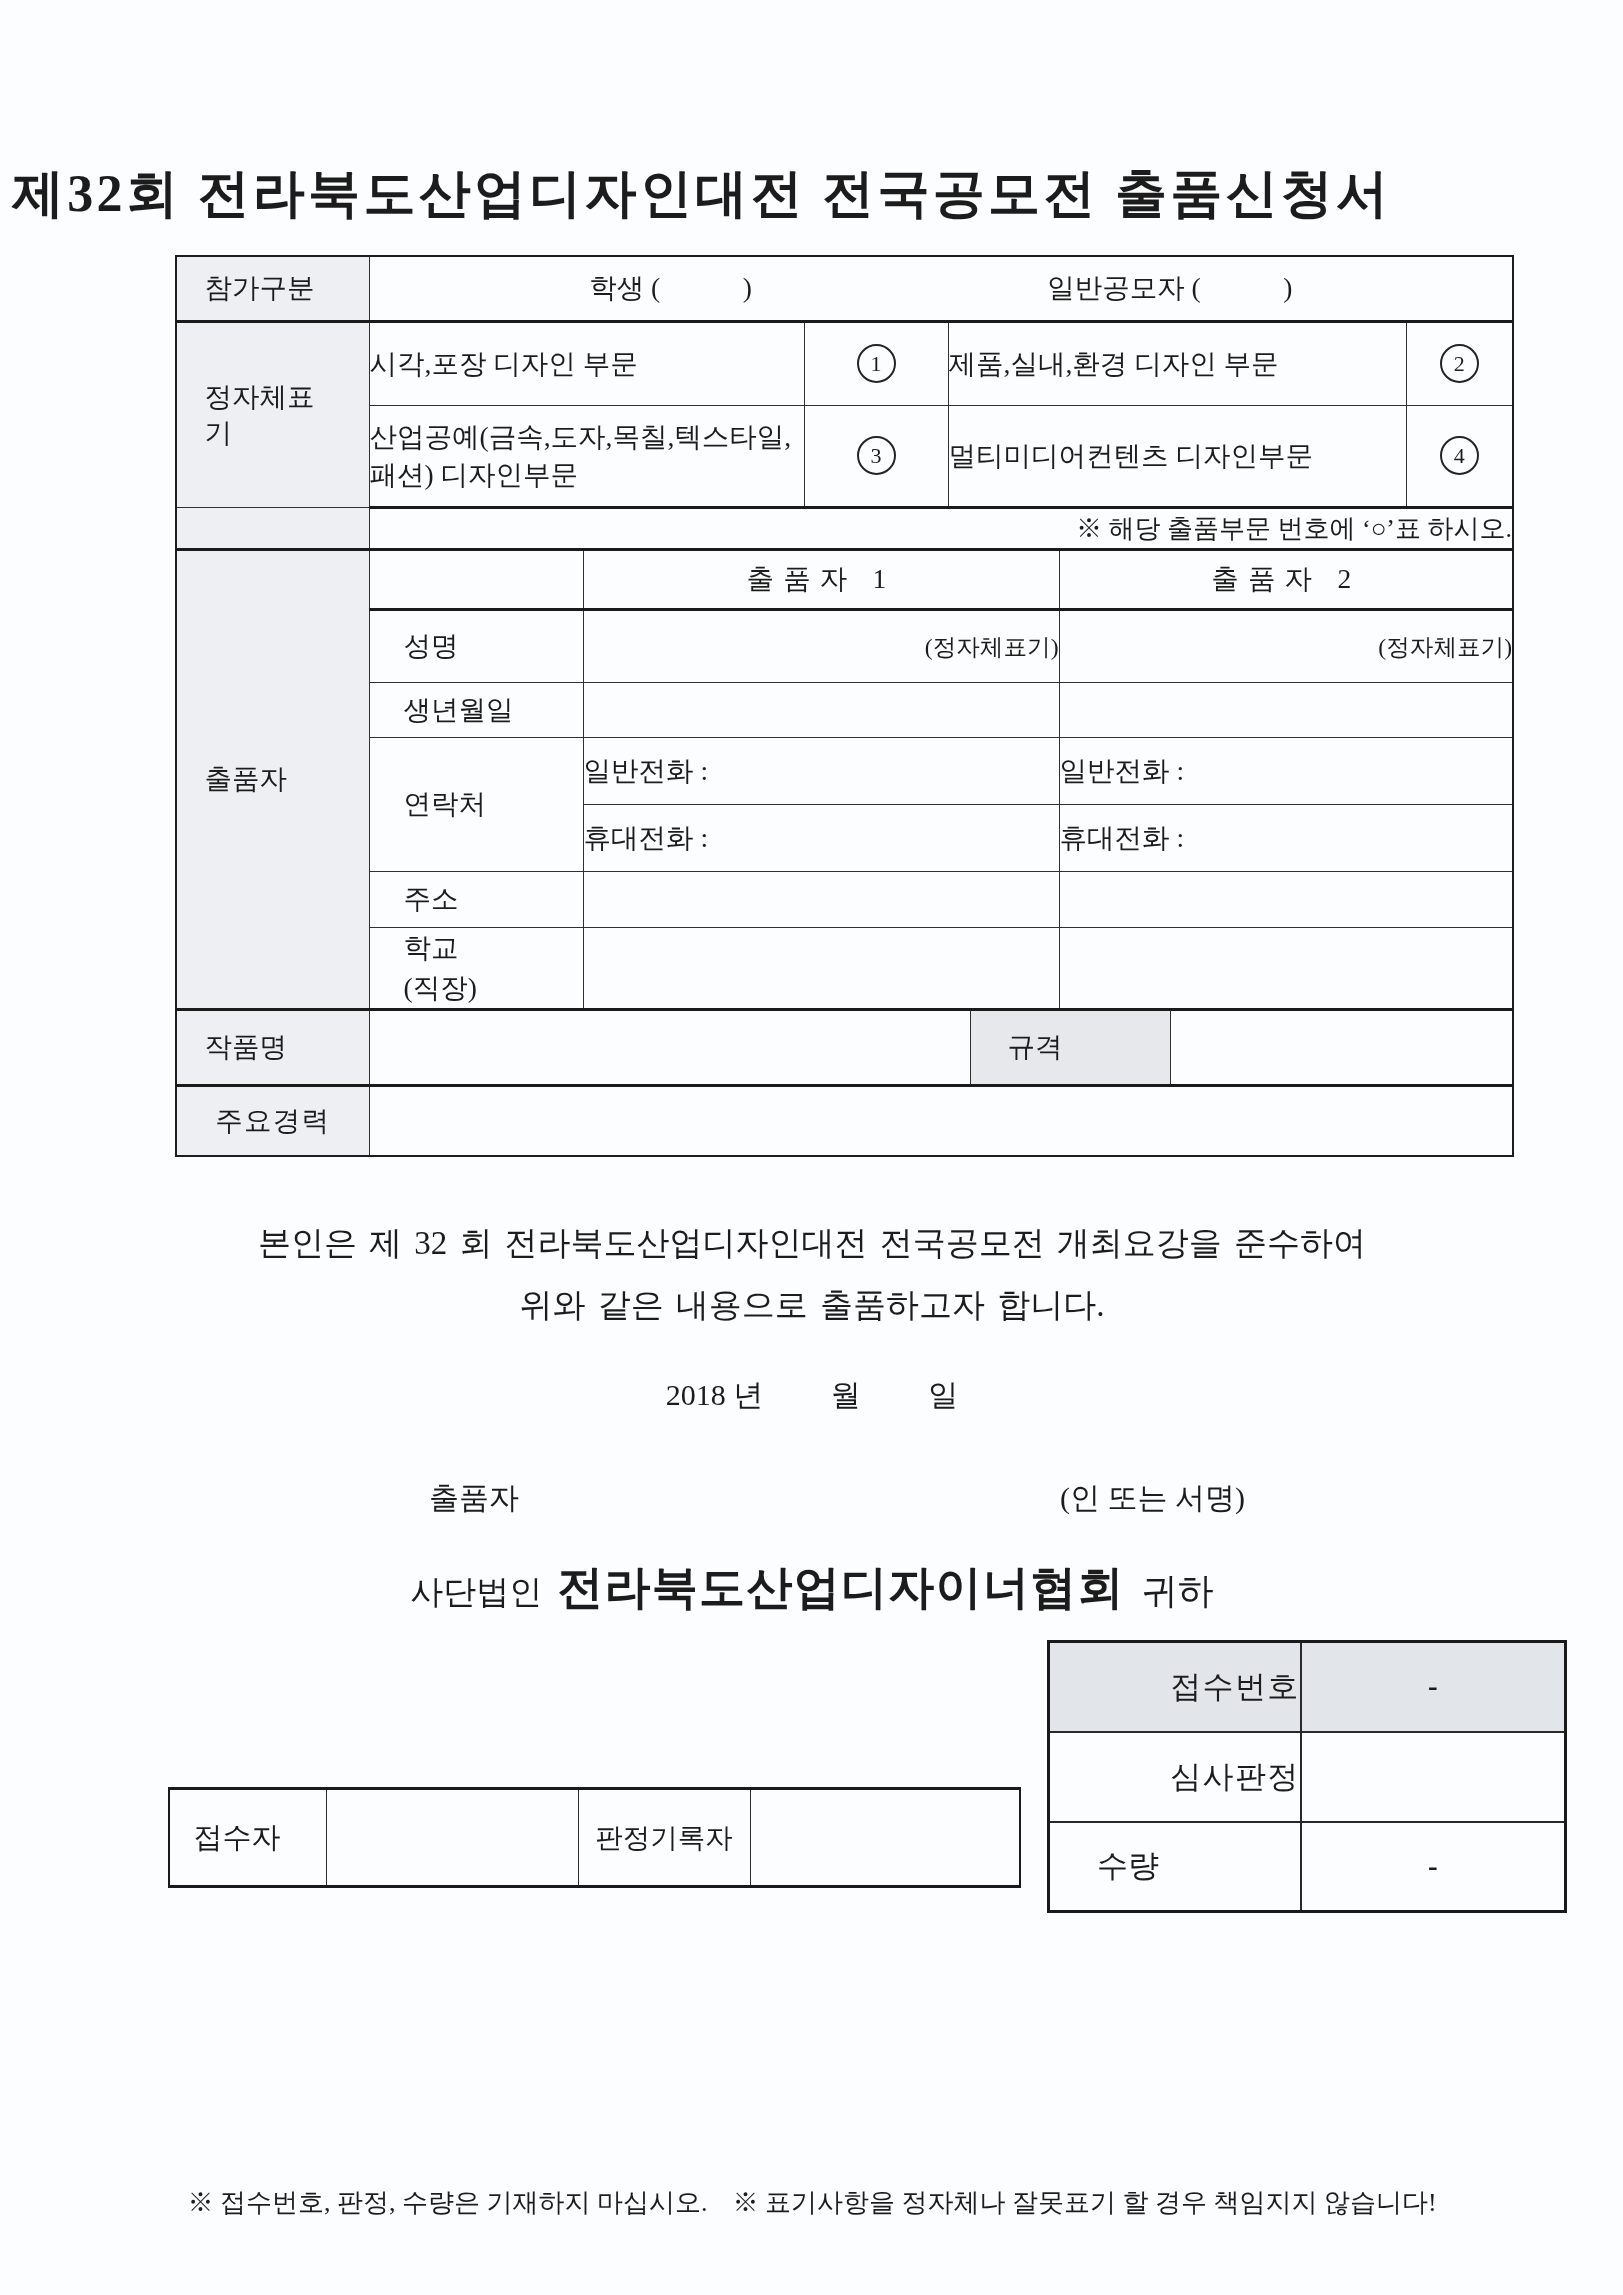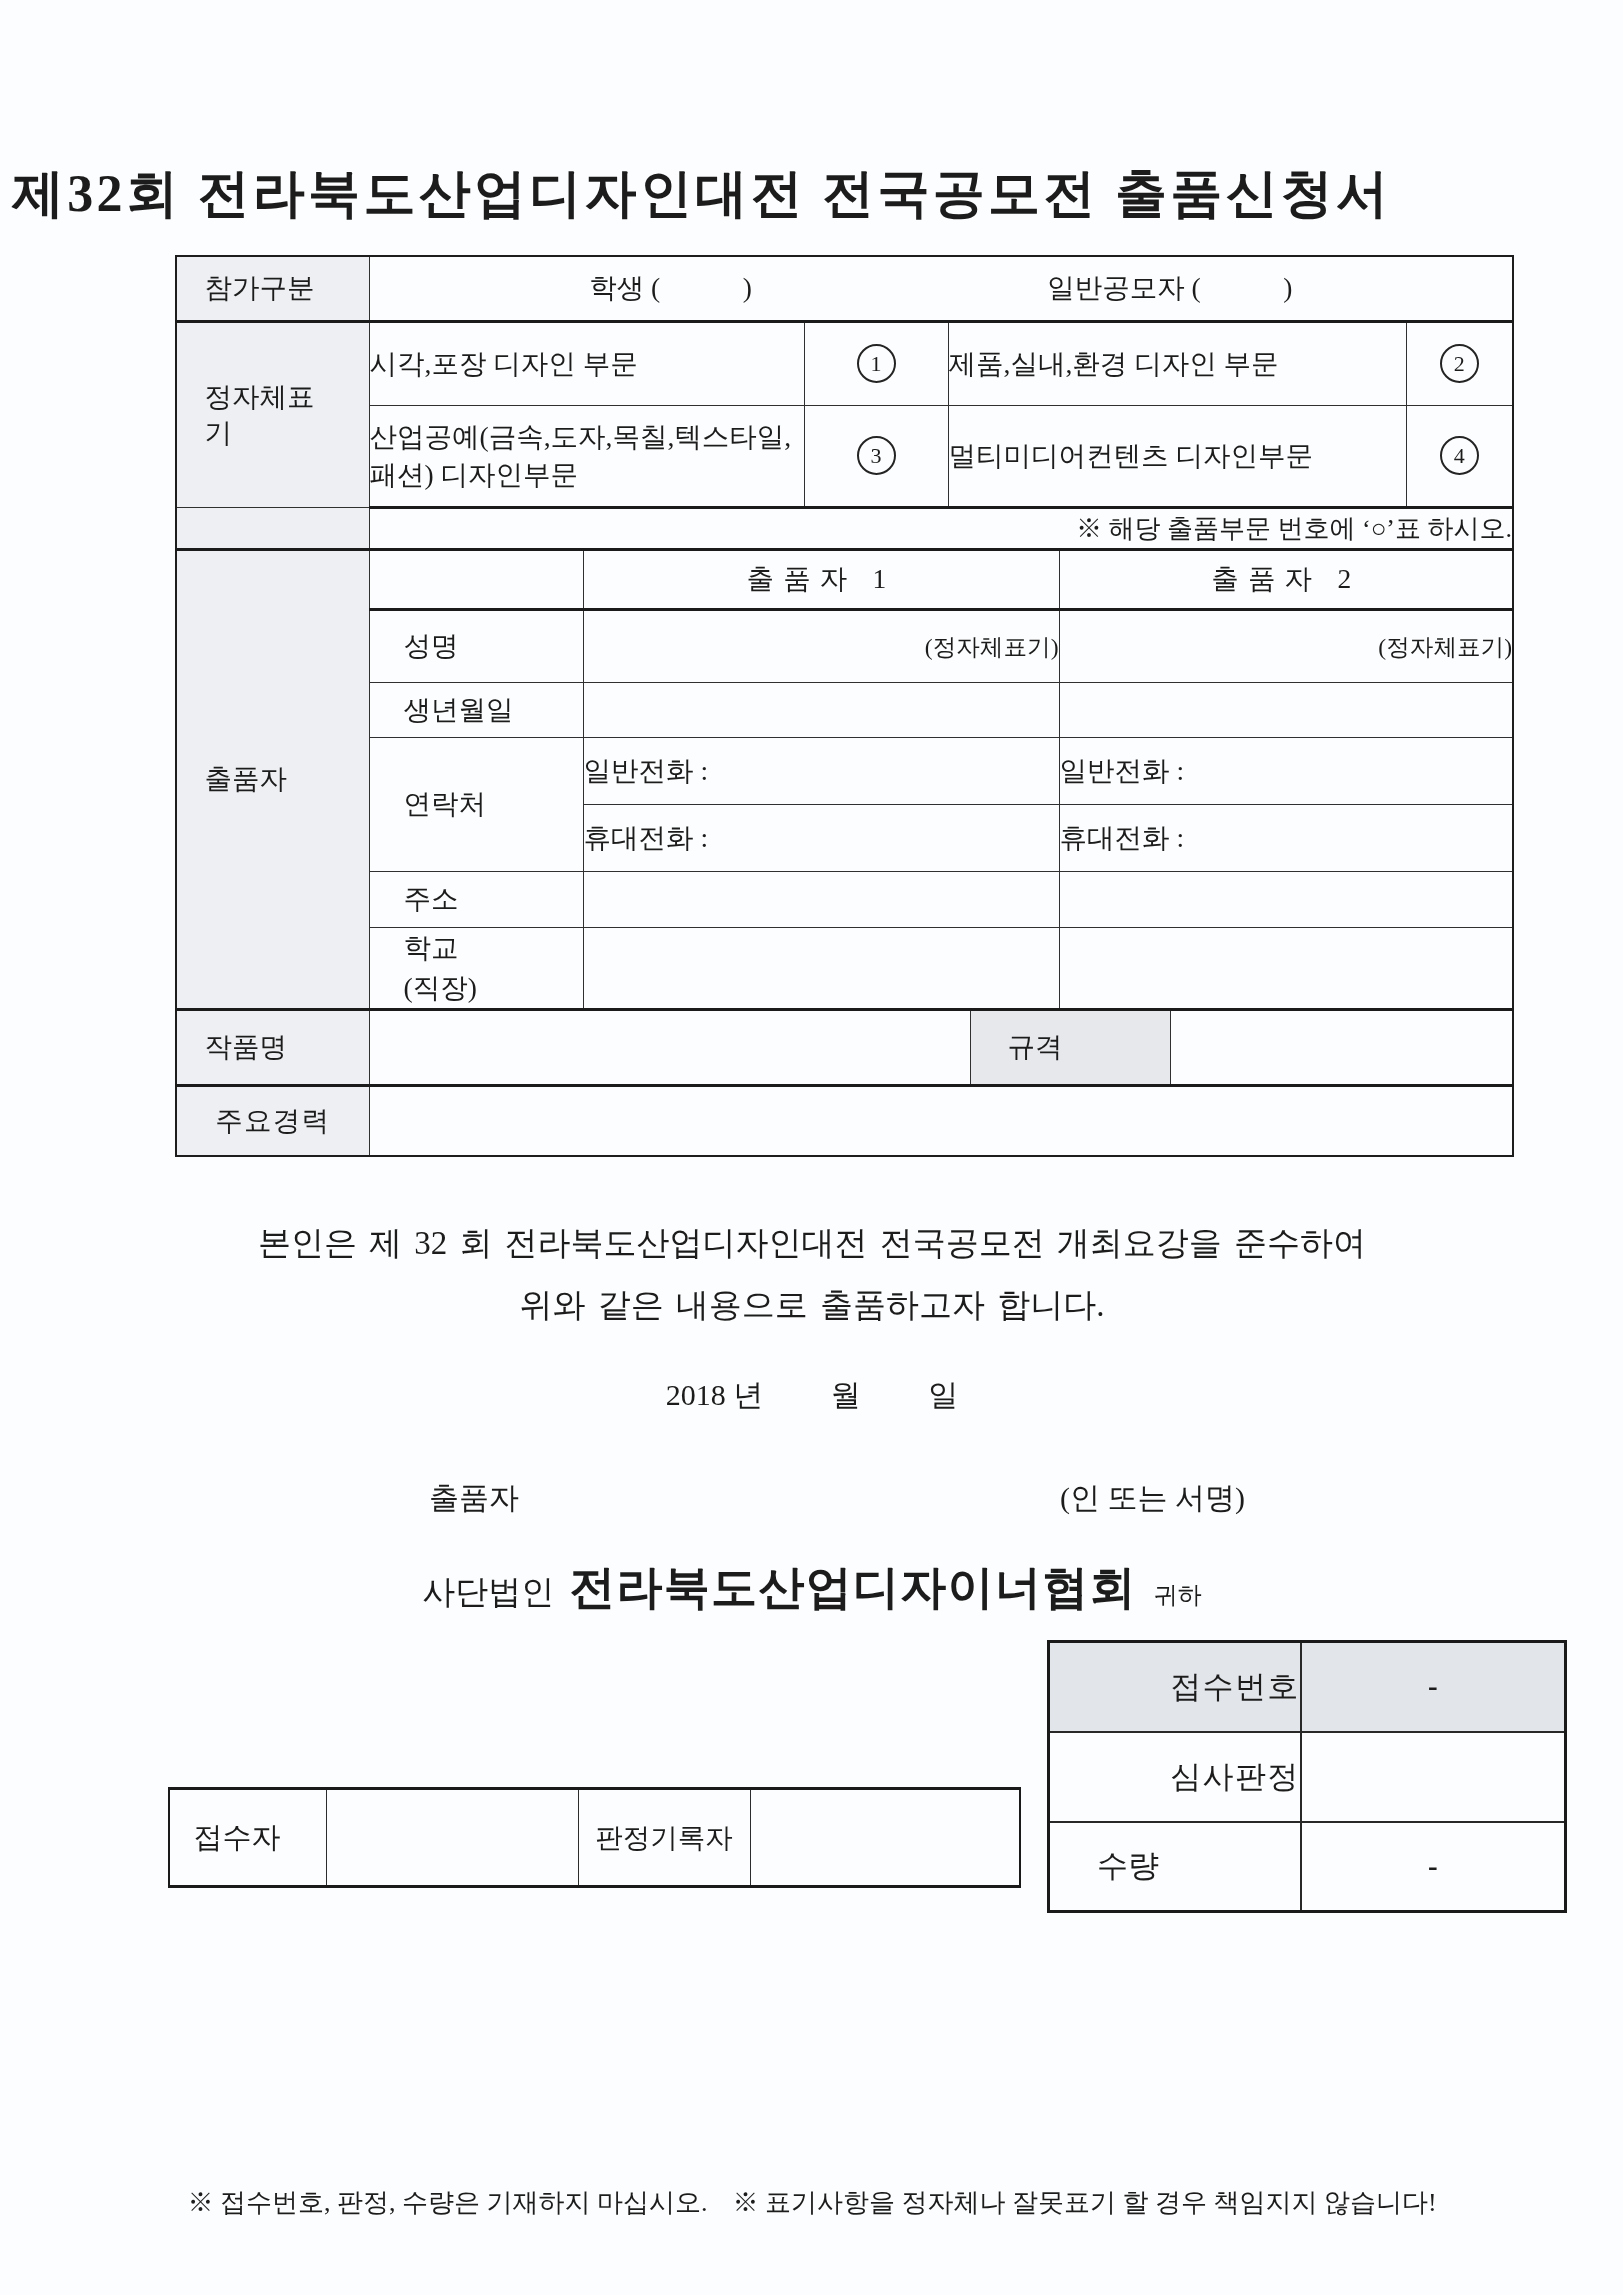--- a/index.html
+++ b/index.html
@@ -115,21 +115,21 @@
   .sig .sig-hint    { position: absolute; left: 1060px; }
   .addr {
     position: absolute;
     top: 1557px;
     left: 0;
     width: 100%;
     text-align: center;
   }
   .addr .pfx { font-size: 33px; margin-right: 15px; }
   .addr .org { font-size: 46px; font-weight: 700; letter-spacing: 1.3px; }
-  .addr .sfx { font-size: 24px; margin-left: 17px; margin-top: 25px; }
+  .addr .sfx { font-size: 36px; margin-left: 17px; margin-top: 25px; }
 
   
   table.office {
     position: absolute;
     left: 1047px;
     top: 1640px;
     width: 517px;
     border-collapse: collapse;
     table-layout: fixed;
     border: 3.3px solid #1a1a1a;

